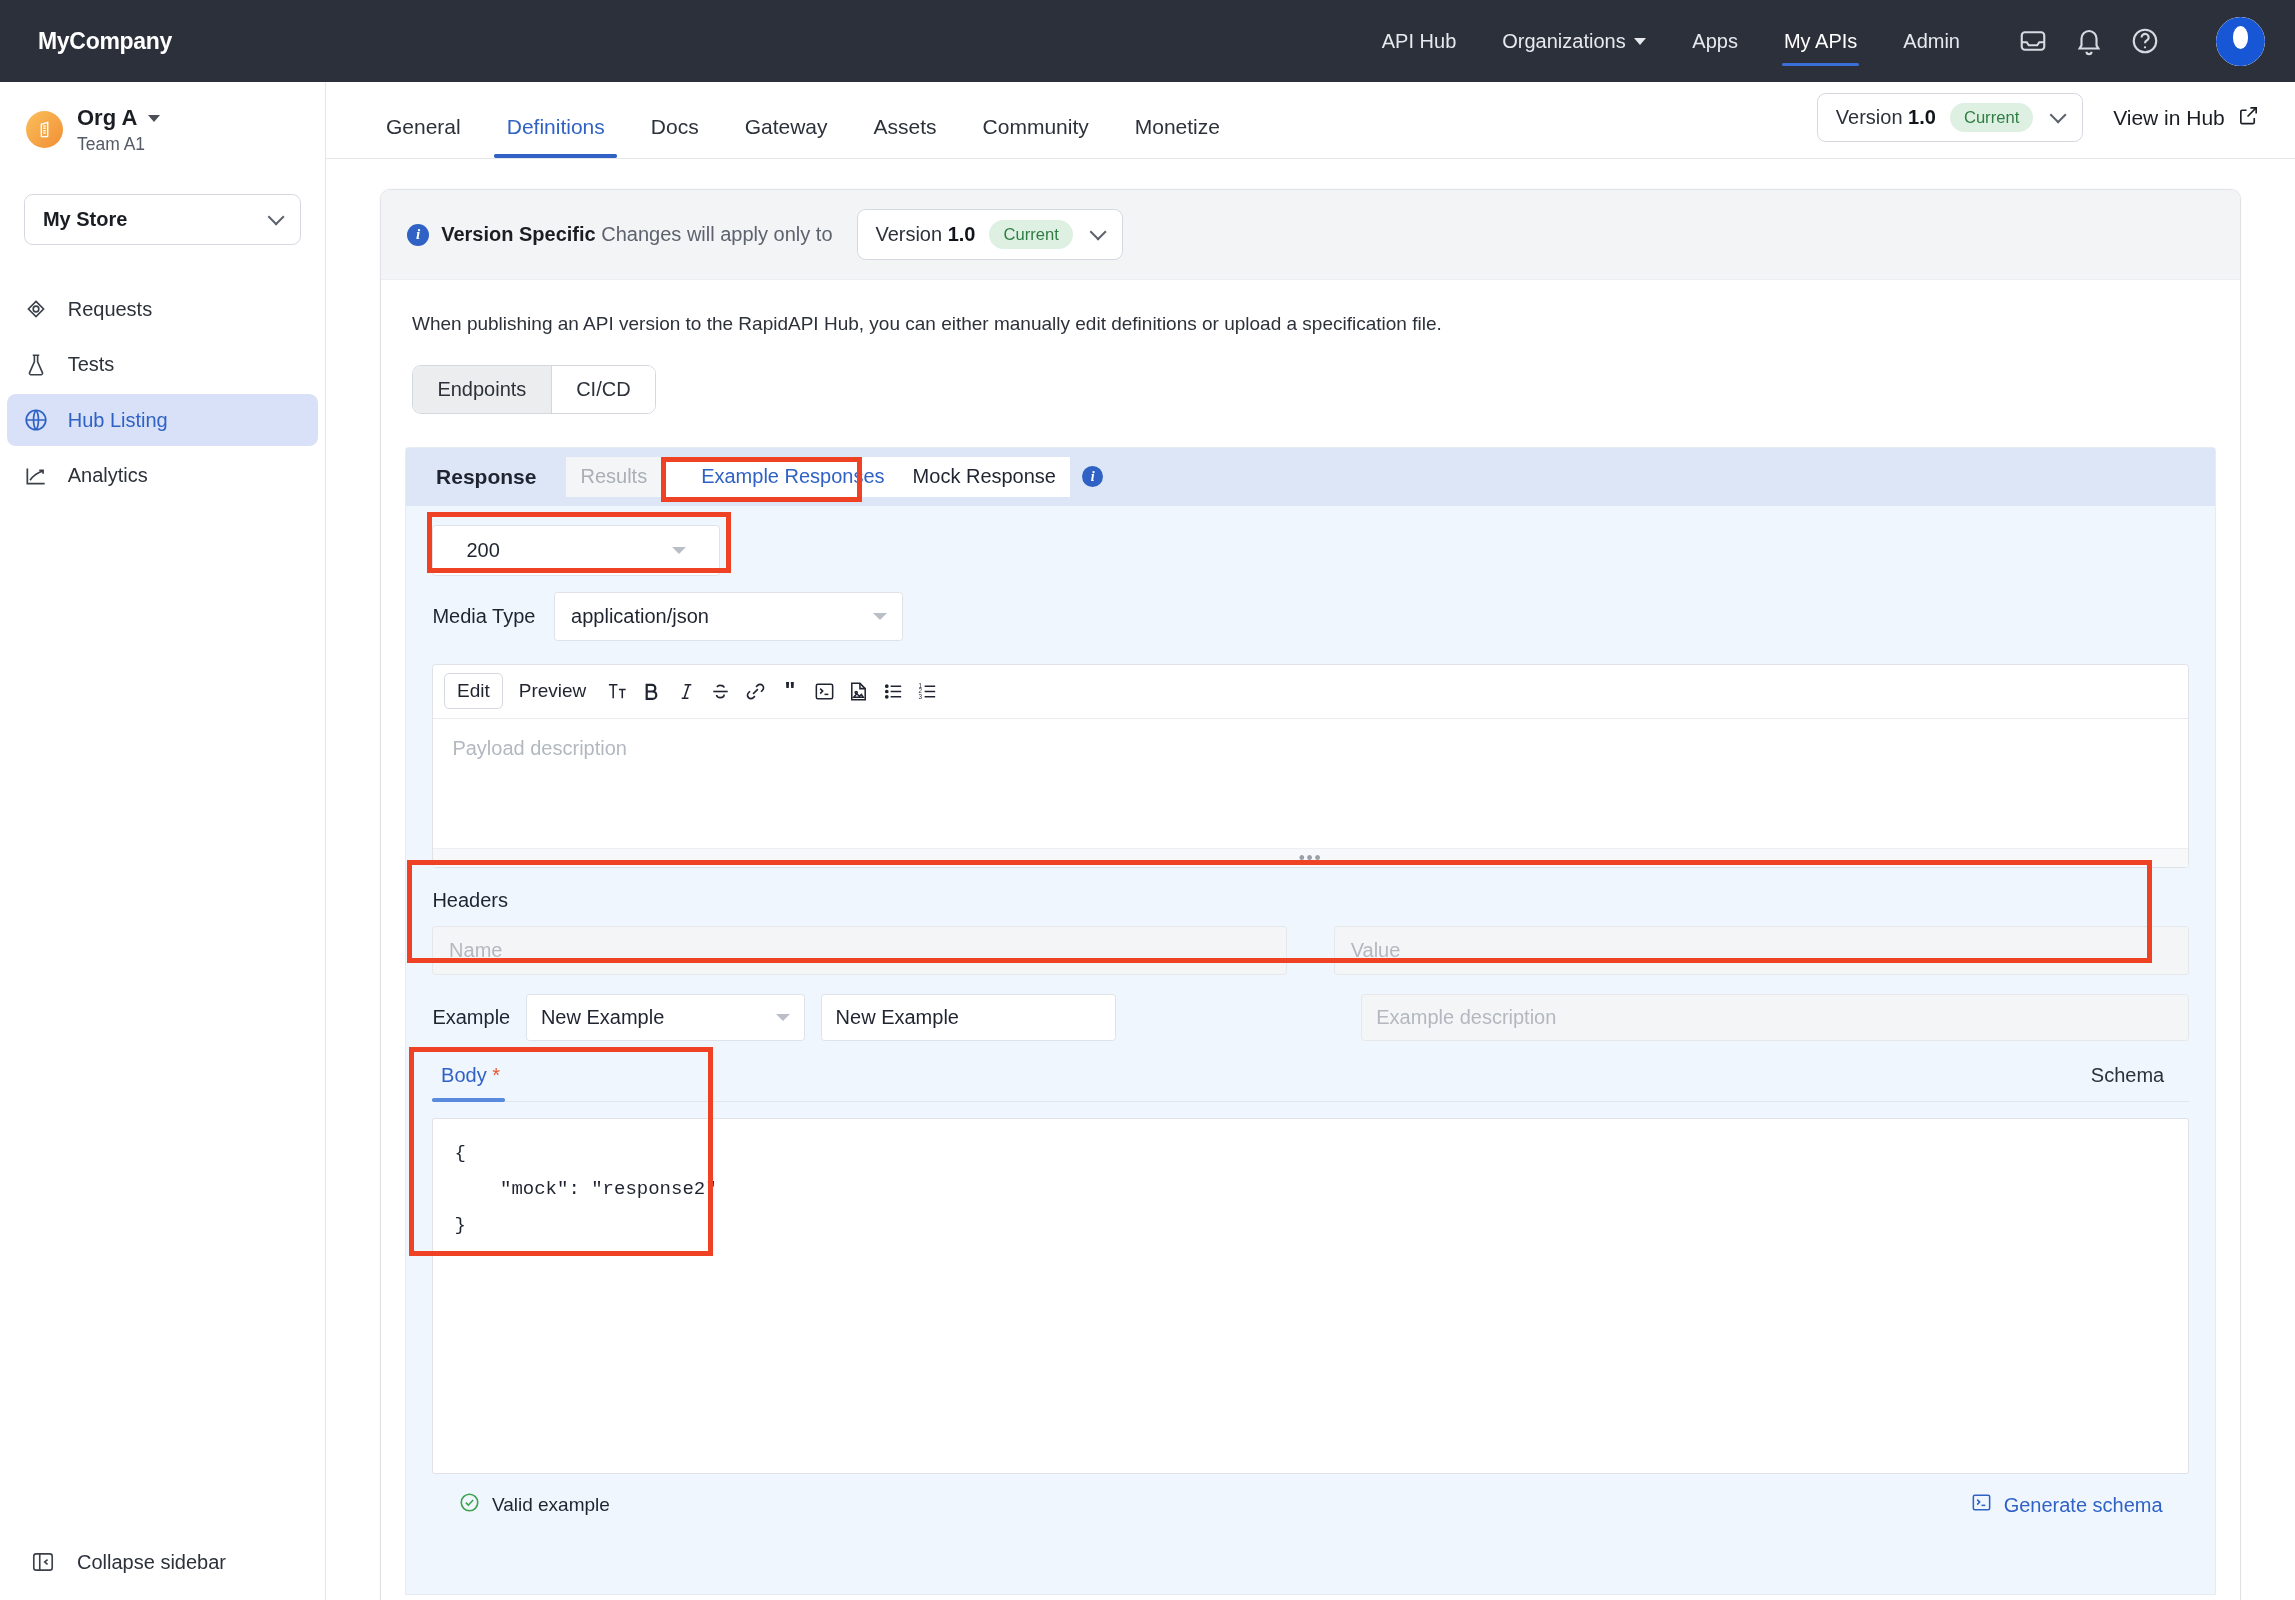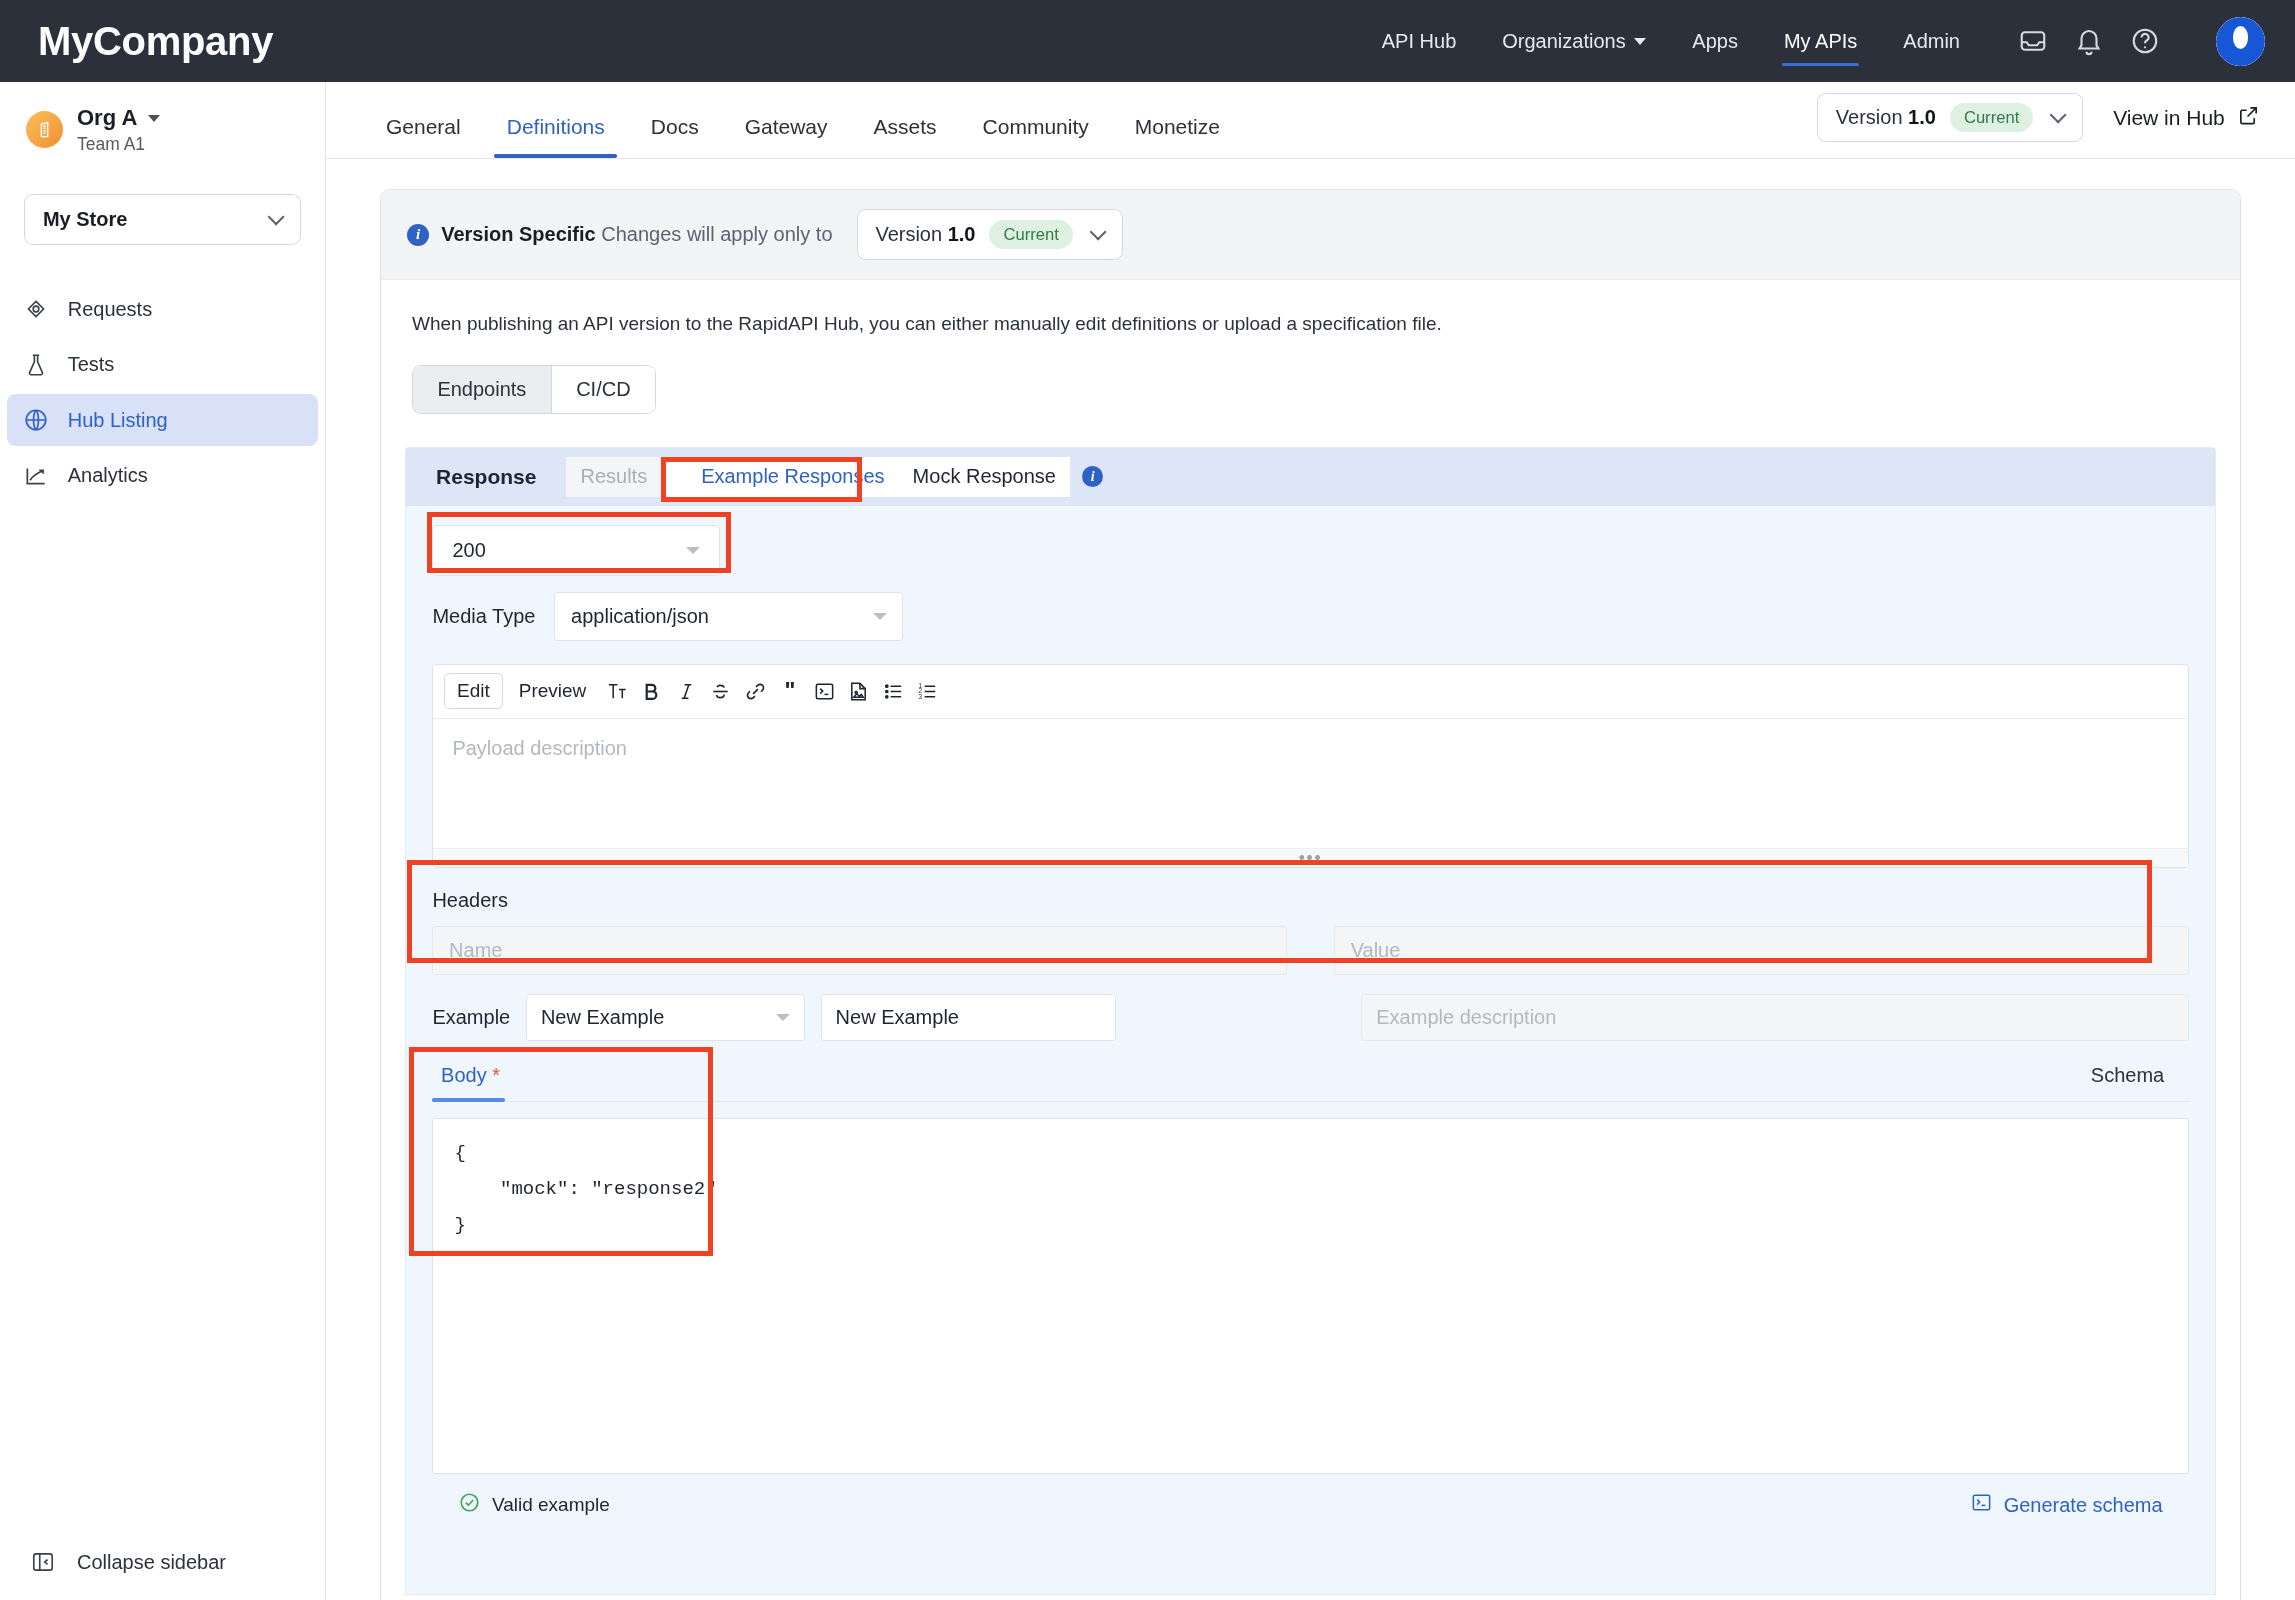--- a/index.html
+++ b/index.html
@@ -13,21 +13,21 @@
   
   .topnav {
     height: 82px;
     background: #2b303b;
     display: flex; align-items: center;
     padding: 0 30px 0 38px;
     position: relative;
   }
   .brand {
     color: #ffffff;
-    font-size: 40px;
+    font-size: 23px;
     font-weight: 700;
     letter-spacing: -0.3px;
   }
   .topnav-right {
     margin-left: auto;
     display: flex; align-items: center;
     gap: 0px;
   }
   .nav-link {
     color: #e7e9ee;
@@ -260,21 +260,21 @@
     background:#2f62c4; color:#fff; font-size:14px; font-weight:700;
     display:flex; align-items:center; justify-content:center; margin-left:12.2px;
     font-family:"Liberation Serif", serif; font-style:italic;
   }
 
   .rbody { padding: 19px 26px 0 26px; }
 
   .status-select {
     width: 288px; height: 51px;
     background:#fff; border:0.9px solid #dfe2e7; border-radius:3.5px;
-    display:flex; align-items:center; padding: 0 19px;
+    display:flex; align-items:center; padding: 0 33px;
     font-size:20px; color:#1f2430; cursor:pointer;
   }
   .sel-caret {
     margin-left:auto;
     width:0;height:0;
     border-left:7px solid transparent;border-right:7px solid transparent;
     border-top:7.9px solid #b9bec7;
   }
 
   .media-row { display:flex; align-items:center; gap: 19px; margin-top: 15.7px; }

